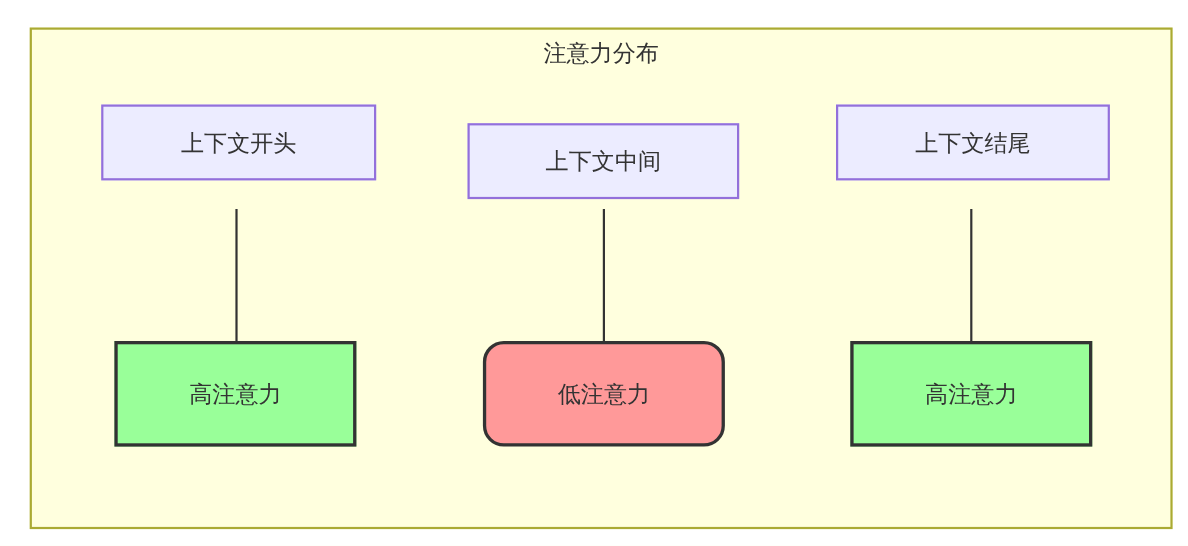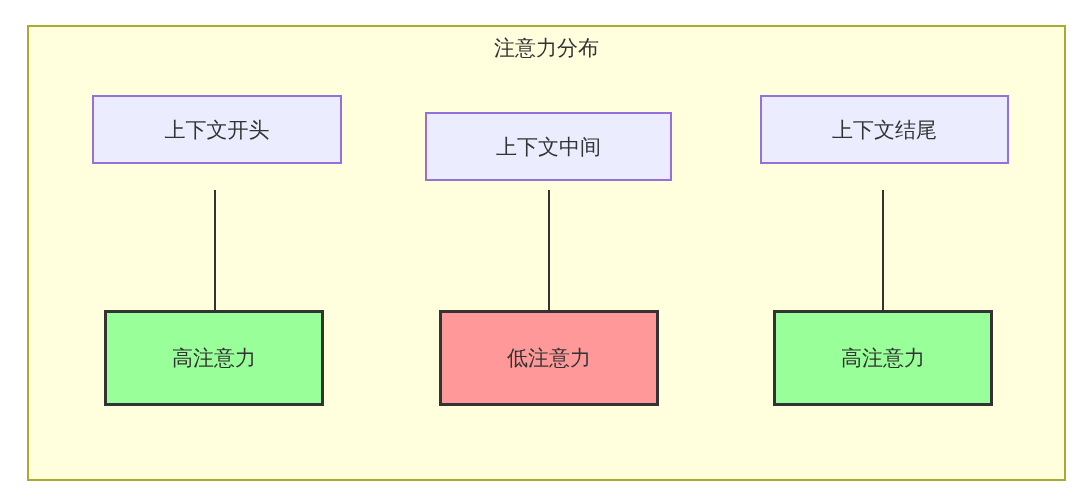--- a/index.html
+++ b/index.html
@@ -44,21 +44,21 @@
     border: 3px solid #333333;
   }
   .node-bottom.high { background: #99ff99; }
   .node-bottom.low  { background: #ff9999; }
 
   .c0.node-top { left: 63px;  width: 250px; }
   .c1.node-top { left: 396px; width: 247px; margin-top: 17px; }
   .c2.node-top { left: 731px; width: 249px; }
 
   .c0.node-bottom { left: 75px;  width: 220px; }
-  .c1.node-bottom { left: 410px; width: 220px; }
+  .c1.node-bottom { left: 410px; width: 220px; border-radius: 19px; }
   .c2.node-bottom { left: 744px; width: 220px; }
 
   .arrow-line {
     position: absolute;
     top: 163px; height: 122px;
     width: 2px;
     background: #333333;
   }
   .c0.arrow-line { left: 185px; }
   .c1.arrow-line { left: 519px; }

